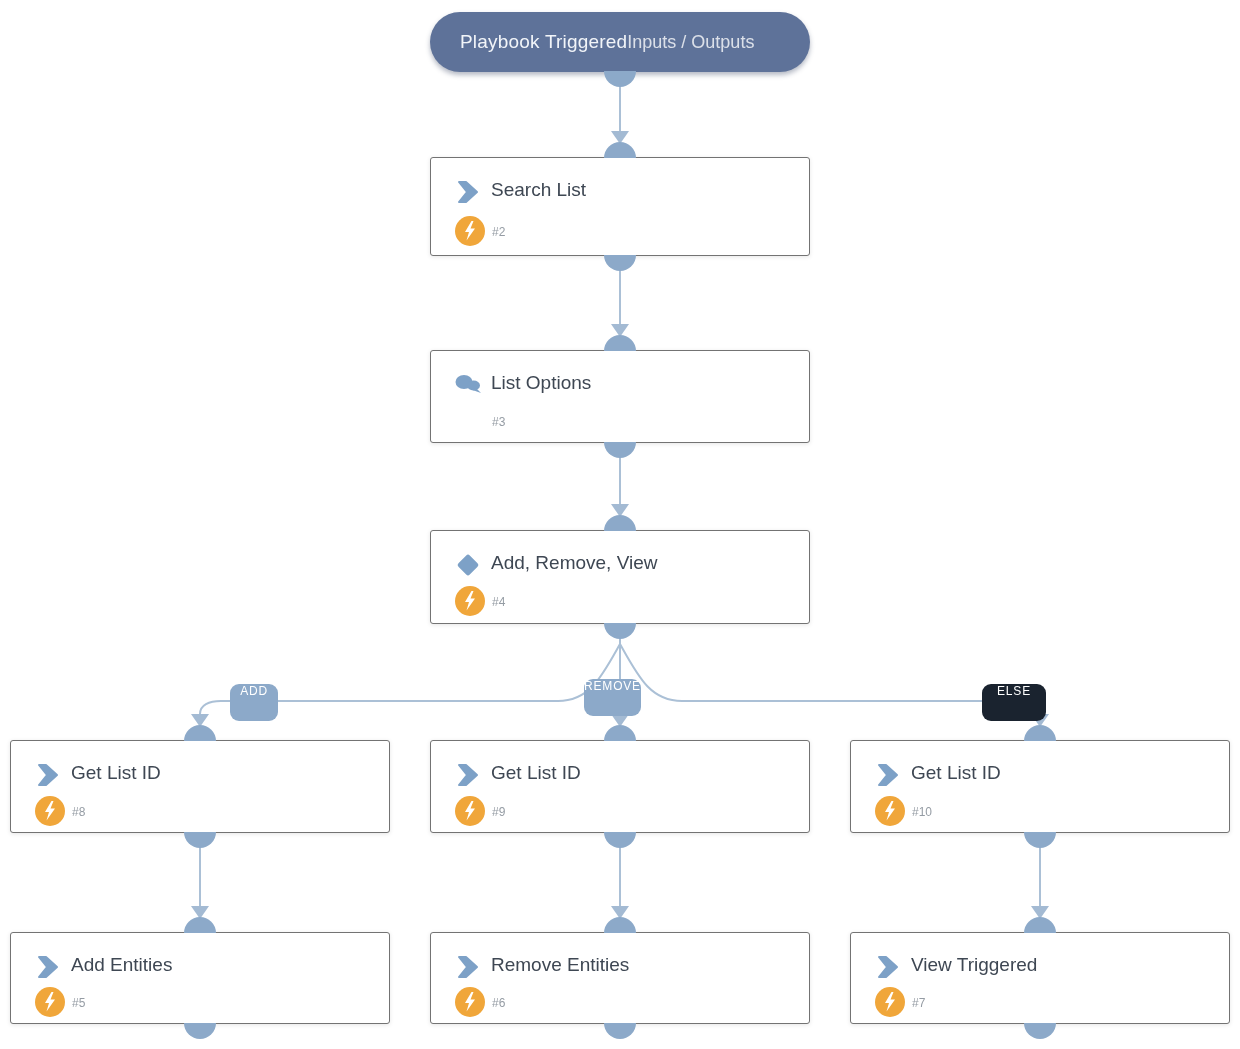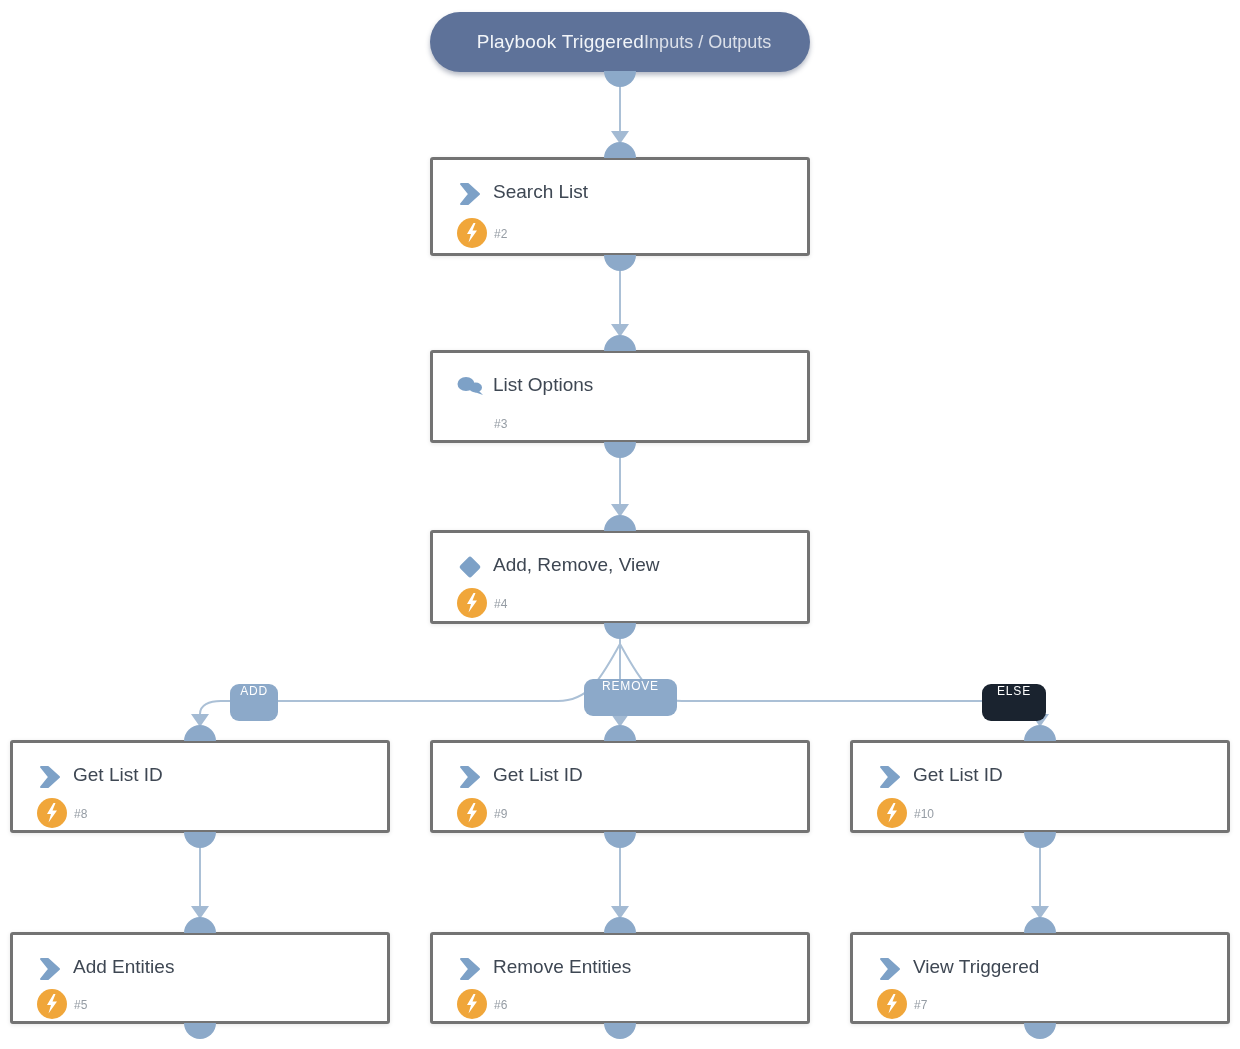--- a/index.html
+++ b/index.html
@@ -7,30 +7,30 @@
               font-family:"Liberation Sans", sans-serif; }
   #canvas { position:relative; width:1240px; height:1049px; background:#ffffff; }
 
   
   #wires { position:absolute; left:0; top:0; z-index:2; pointer-events:none; }
 
   
   .trigger-pill {
     position:absolute; left:430px; top:12px; width:380px; height:60px;
     background:#5e7299; border-radius:30px; z-index:1;
-    display:flex; align-items:center; justify-content:center;
+    display:flex; align-items:center; justify-content:flex-start;
     padding:0 22px 0 30px;
     box-shadow:0 3px 5px rgba(40,55,85,0.35);
   }
   .trigger-title { color:#f2f5f9; font-size:19px; letter-spacing:0.2px; }
   .trigger-sub   { color:rgba(255,255,255,0.78); font-size:18px; }
 
   
   .card {
-    position:absolute; background:#ffffff; border:3px solid #737373;
+    position:absolute; background:#ffffff; border:1px solid #737373;
     border-radius:3px; z-index:1; box-shadow:0 1px 4px rgba(0,0,0,0.10);
   }
   .node-icon { position:absolute; left:24px; top:21px; width:26px; height:26px; }
   .node-title {
     position:absolute; left:60px; top:21px; right:12px;
     font-size:19px; color:#3e4753; white-space:nowrap; overflow:hidden;
   }
   .bolt-icon { position:absolute; left:24px; width:30px; height:30px; }
   .node-number {
     position:absolute; left:61px; font-size:12px; color:#959ca4;
@@ -239,20 +239,20 @@
           <circle cx="15" cy="15" r="15" fill="#f0a63a"></circle>
           <polygon points="16.5,5 10,16 14,16 11.5,24.5 20,12.5 15.5,12.5 18.5,5" fill="#fff"></polygon>
         </svg>
     </span>
     <div class="node-number" style="top:63px">#7</div>
   </div>
 
   <div class="badge badge-blue" style="left:230px;top:684px;width:48px;height:37px">
     <span>ADD</span>
   </div>
-  <div class="badge badge-blue" style="left:584px;top:679px;width:93px;height:37px">
+  <div class="badge badge-blue" style="left:584px;top:679px;width:57px;height:37px">
     <span>REMOVE</span>
   </div>
   <div class="badge badge-dark" style="left:982px;top:684px;width:64px;height:37px">
     <span>ELSE</span>
   </div>
 
 </div>
 
 </body></html>

